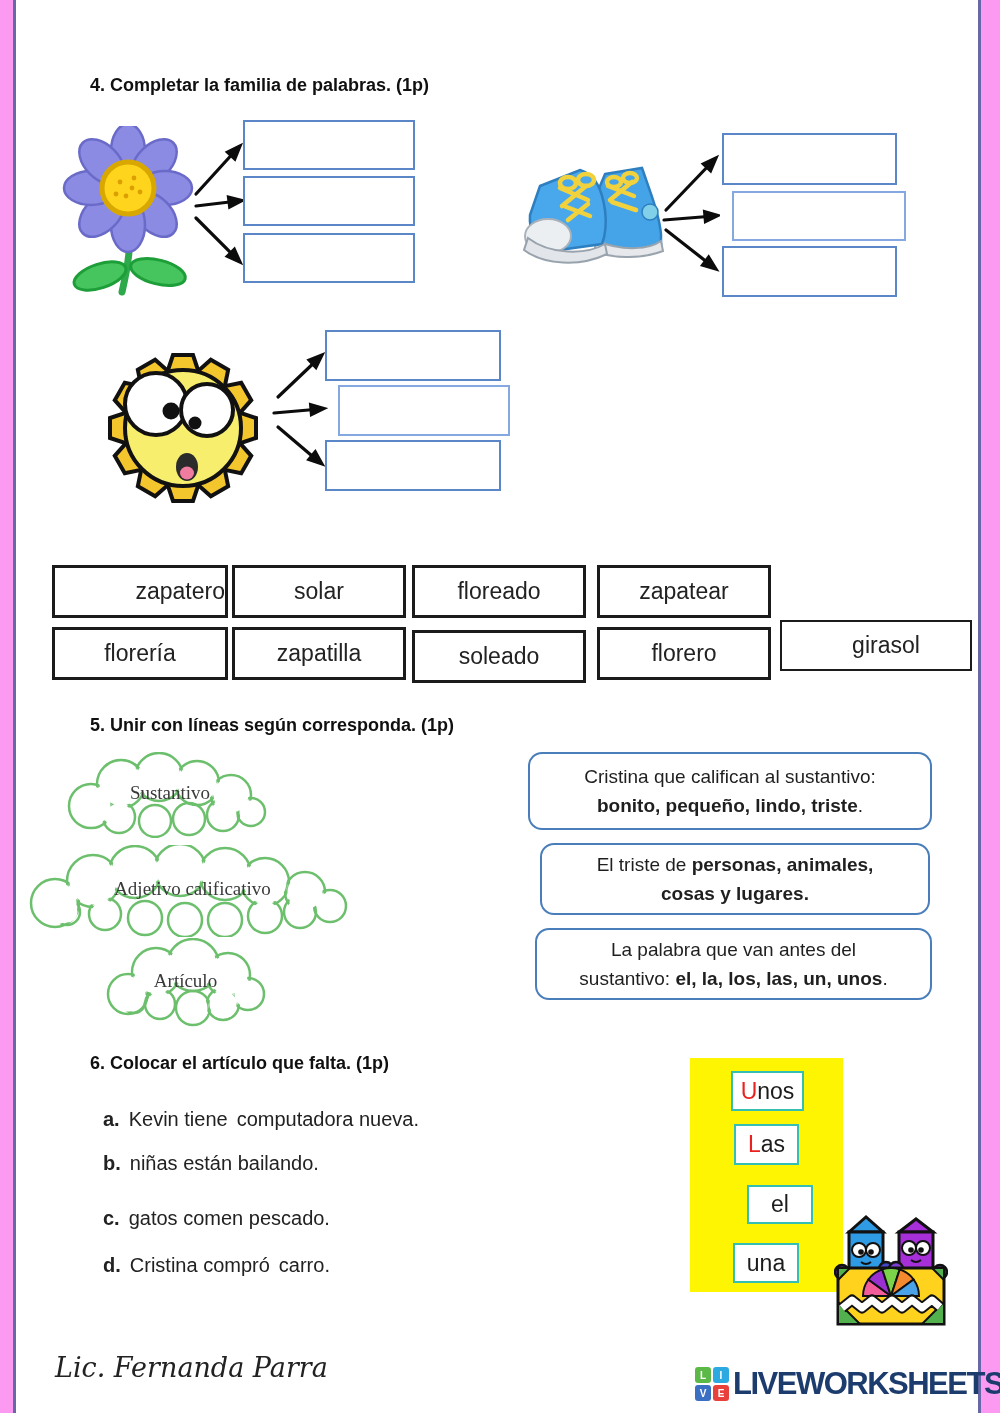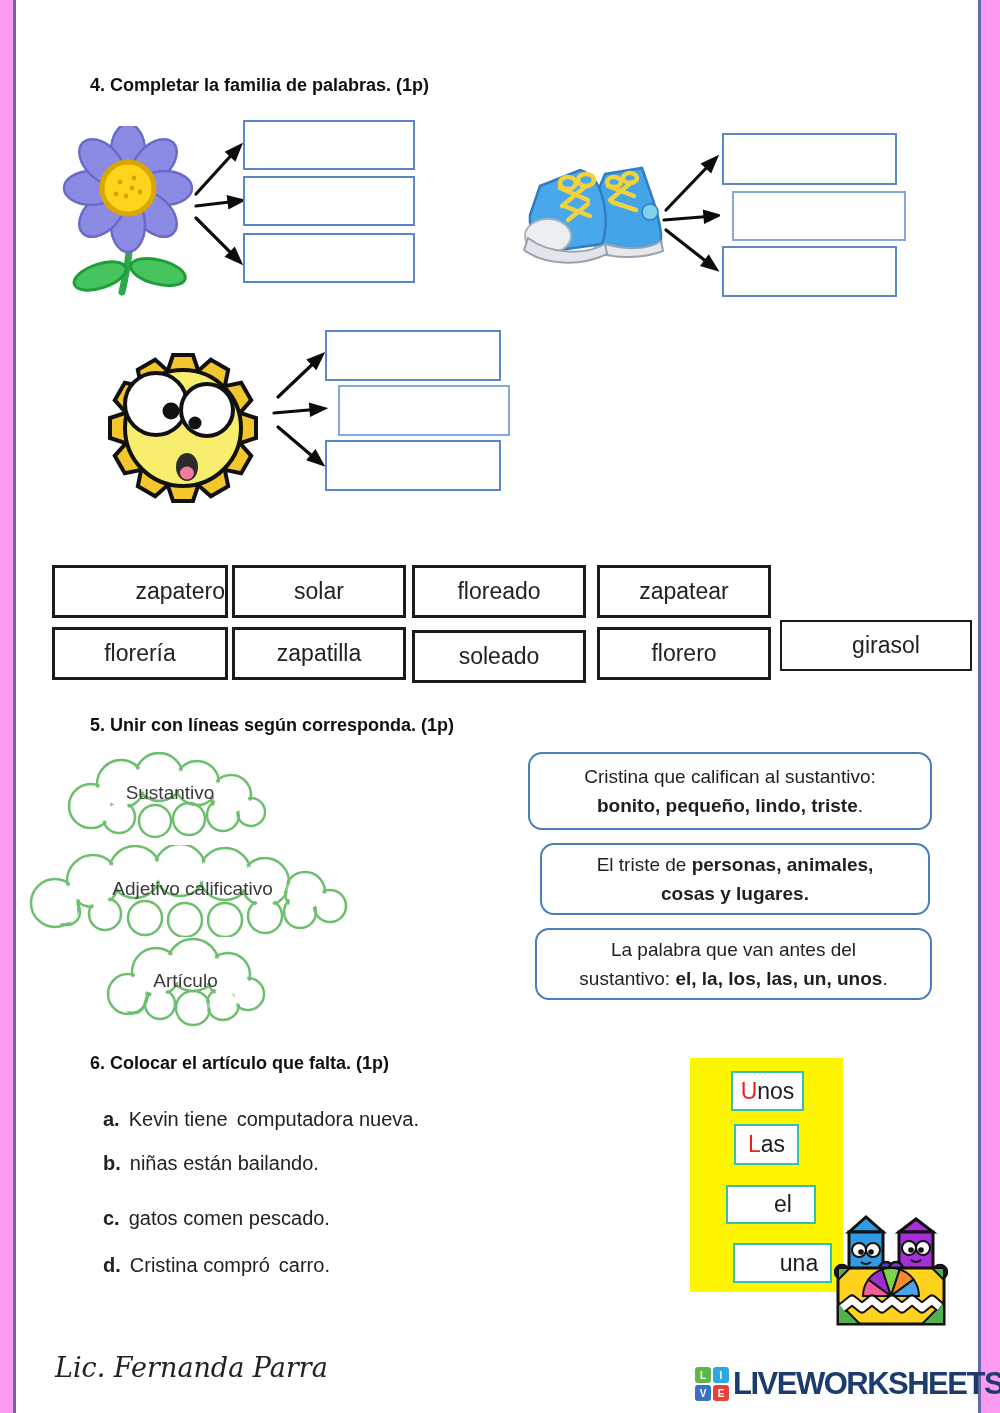--- a/index.html
+++ b/index.html
@@ -18,21 +18,21 @@
 
   
   .ansbox{position:absolute;background:#fff;border:2px solid #5b87c9;}
 
   
   .wordcard{position:absolute;display:flex;align-items:center;justify-content:center;
             background:#fff;border:3px solid #1b1b1b;font-size:23px;color:#222;}
   .wordcard.thin{border-width:2px;padding-left:20px;}
 
   
-  .cloud{position:absolute;}
+  .cloud{position:absolute;font-family:Liberation Serif, serif;}
   .cloud svg{position:absolute;left:0;top:0;width:100%;height:100%;}
   .cloud-label{position:absolute;left:0;right:0;top:50%;transform:translateY(-60%);
                text-align:center;font-size:19px;color:#3a3a3a;}
 
   
   .defbox{position:absolute;background:#fff;border:2px solid #4a7ebb;border-radius:14px;
           display:flex;align-items:center;justify-content:center;text-align:center;
           font-size:19px;line-height:1.55;color:#1f1f1f;padding:4px 14px;box-sizing:border-box;}
   .defbox b{font-weight:bold;}
 
@@ -423,24 +423,24 @@
 
   <div class="panel-yellow">
     <div class="artcard" style="left:41px;top:13px;width:69px;height:36px;">
       <span class="first">U</span>
         <span>nos</span>
     </div>
     <div class="artcard" style="left:44px;top:66px;width:61px;height:37px;">
       <span class="first">L</span>
         <span>as</span>
     </div>
-    <div class="artcard" style="left:36px;top:127px;width:62px;height:35px;padding-left:24px;">
+    <div class="artcard" style="left:57px;top:127px;width:62px;height:35px;">
       <span>el</span>
     </div>
-    <div class="artcard" style="left:43px;top:185px;width:62px;height:36px;padding-left:33px;">
+    <div class="artcard" style="left:43px;top:185px;width:62px;height:36px;">
       <span>una</span>
     </div>
   </div>
 
   <svg class="absimg" style="left:834px;top:1210px;" width="114" height="120" viewBox="0 0 114 120">
 
     <polygon points="15,22 32,7 49,22" fill="#2f9be4" stroke="#111" stroke-width="3"></polygon>
     <rect x="15" y="22" width="34" height="38" fill="#2f9be4" stroke="#111" stroke-width="3"></rect>
     <circle cx="25" cy="40" r="7" fill="#fff" stroke="#111" stroke-width="2"></circle>
     <circle cx="39" cy="40" r="7" fill="#fff" stroke="#111" stroke-width="2"></circle>

